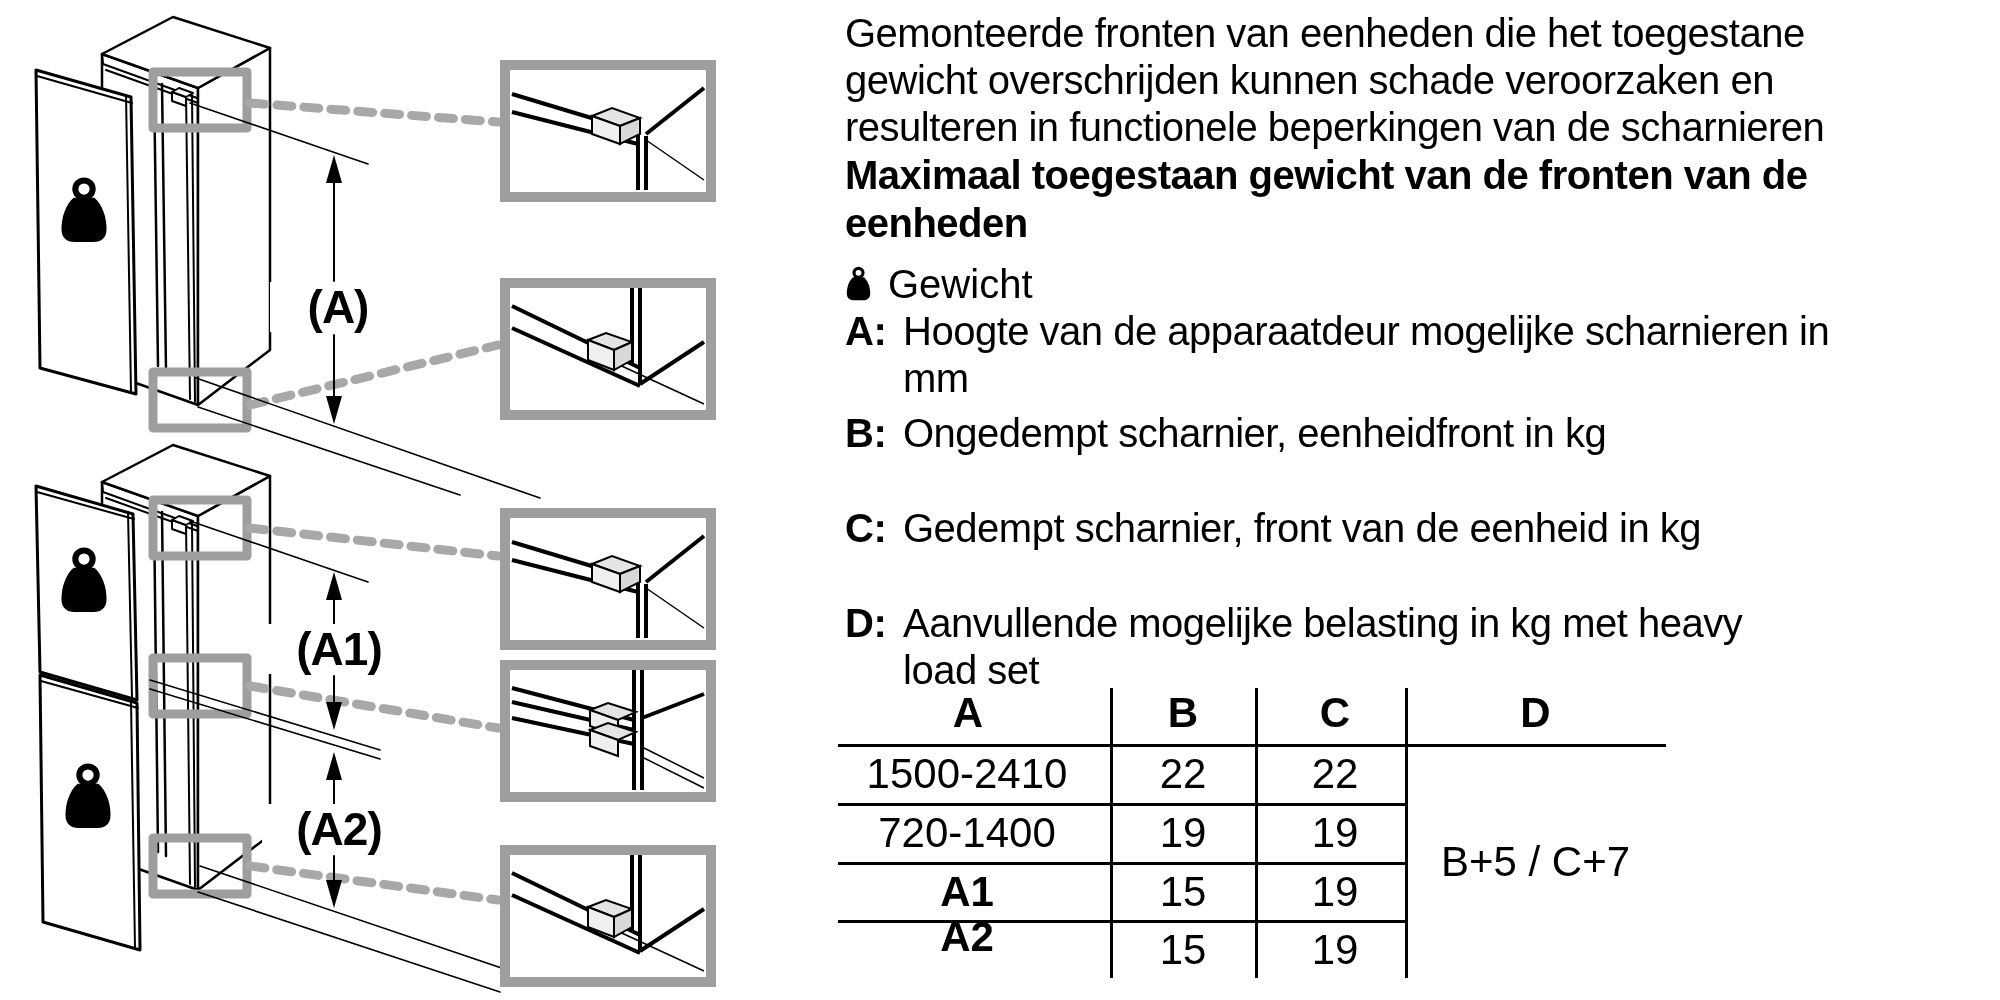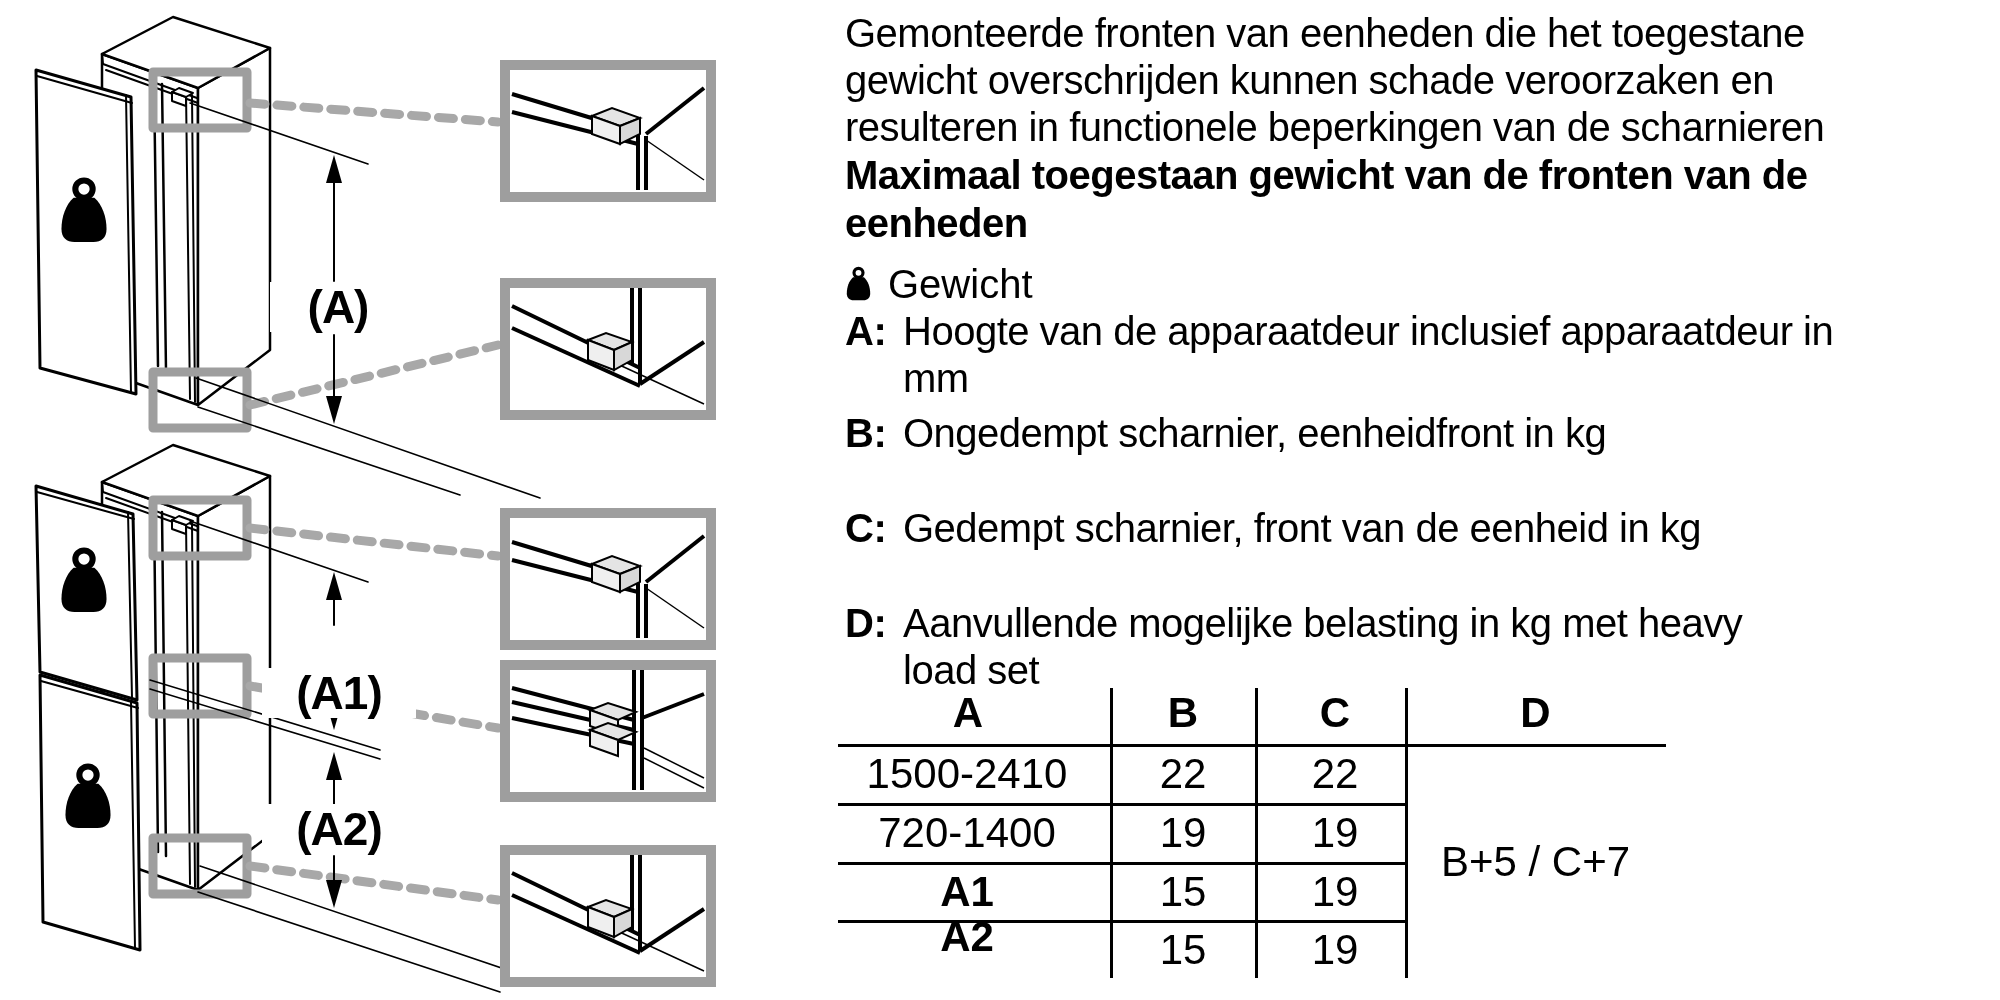--- a/index.html
+++ b/index.html
@@ -2,21 +2,21 @@
 <html><head>
 <meta charset="utf-8">
 <style>
   html,body{margin:0;padding:0;background:#fff;}
   #page{position:relative;width:2000px;height:1000px;background:#fff;overflow:hidden;
         font-family:"Liberation Sans",sans-serif;color:#000;}
   #diagram-svg{position:absolute;left:0;top:0;}
   .dim-label{position:absolute;font-weight:bold;font-size:46px;text-align:center;
              letter-spacing:-1px;background:#fff;line-height:50px;}
   #dimA{left:270px;top:282px;width:136px;}
-  #dimA1{left:262px;top:624px;width:154px;margin-top:44px;}
+  #dimA1{left:262px;top:624px;width:154px;}
   #dimA2{left:262px;top:804px;width:154px;}
   
   #textcol{position:absolute;left:845px;top:10px;width:1140px;}
   .ml{white-space:pre-line;}
   #title{font-size:40px;font-weight:bold;line-height:48px;letter-spacing:-0.5px;}
   #intro{font-size:40px;line-height:47px;letter-spacing:-0.5px;}
   #gewicht-row{margin-top:14px;height:47px;display:flex;align-items:center;}
   #gewicht-row svg{margin-right:16px;}
   #gewicht-row .lbl{font-size:40px;}
   .leg{display:flex;font-size:40px;line-height:47px;letter-spacing:-0.5px;}
@@ -201,21 +201,21 @@
 
     <div id="gewicht-row">
       <svg width="27" height="38" viewBox="0 0 60 84">
         <use href="#wt"></use>
       </svg>
       <span class="lbl">Gewicht</span>
     </div>
 
     <div class="leg" id="legA">
       <span class="key">A:</span>
-      <span class="txt ml">Hoogte van de apparaatdeur inclusief apparaatdeur in
+      <span class="txt ml">Hoogte van de apparaatdeur mogelijke scharnieren in
 mm</span>
     </div>
     <div class="leg" id="legB">
       <span class="key">B:</span>
       <span class="txt ml">Ongedempt scharnier, eenheidfront in kg</span>
     </div>
     <div class="leg" id="legC">
       <span class="key">C:</span>
       <span class="txt ml">Gedempt scharnier, front van de eenheid in kg</span>
     </div>

